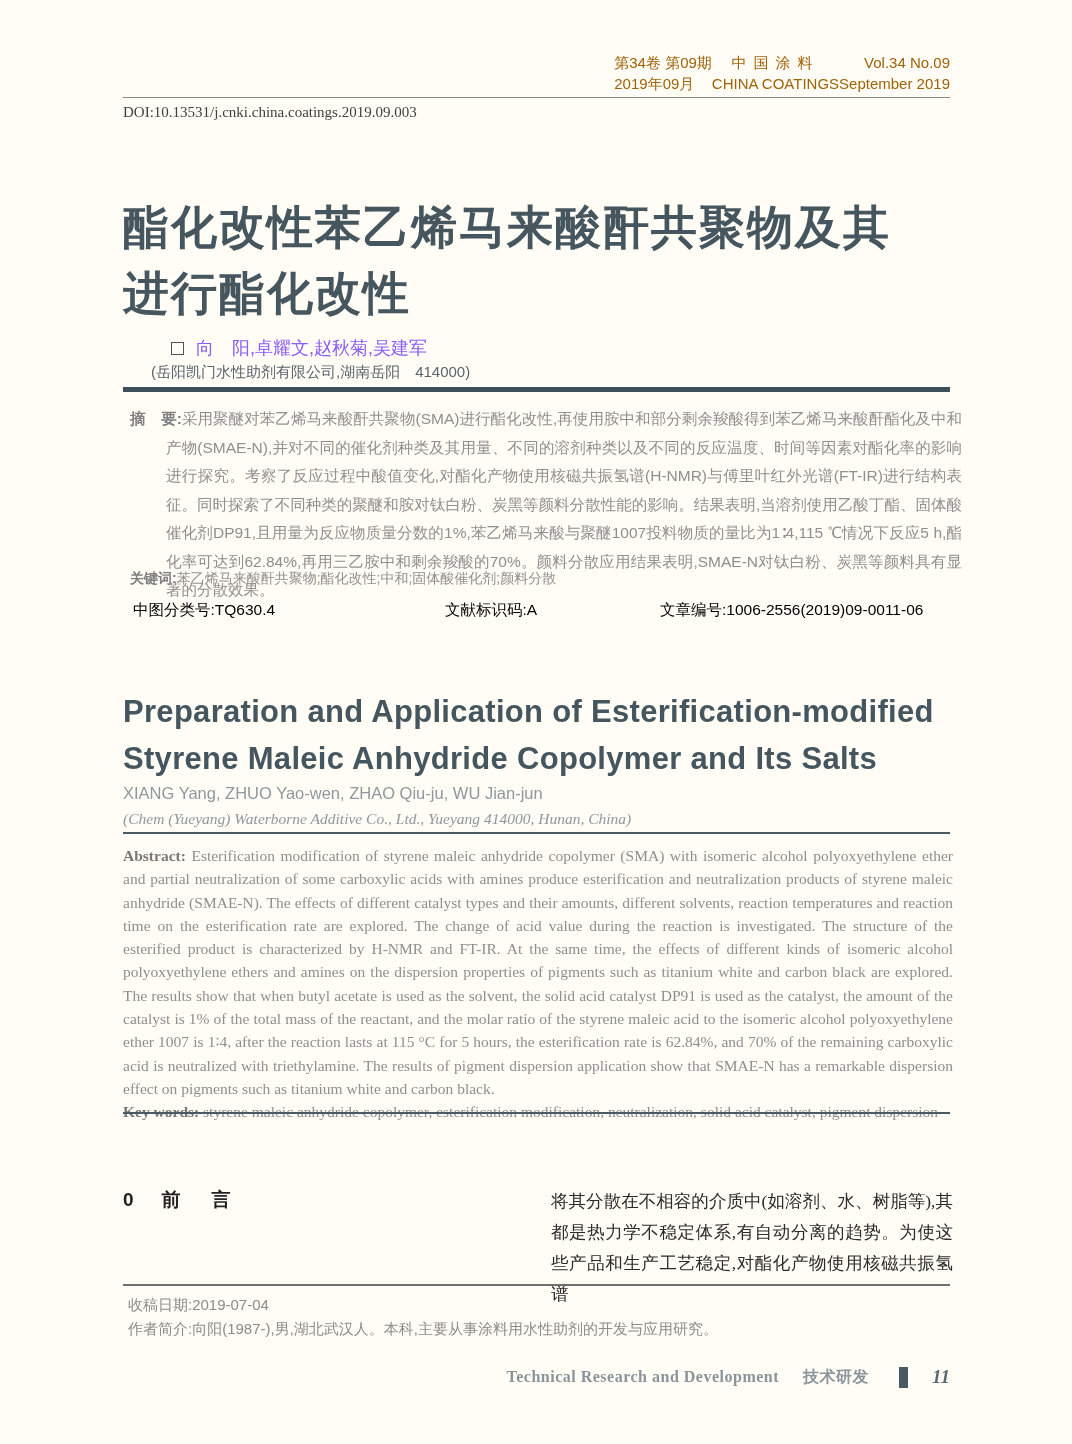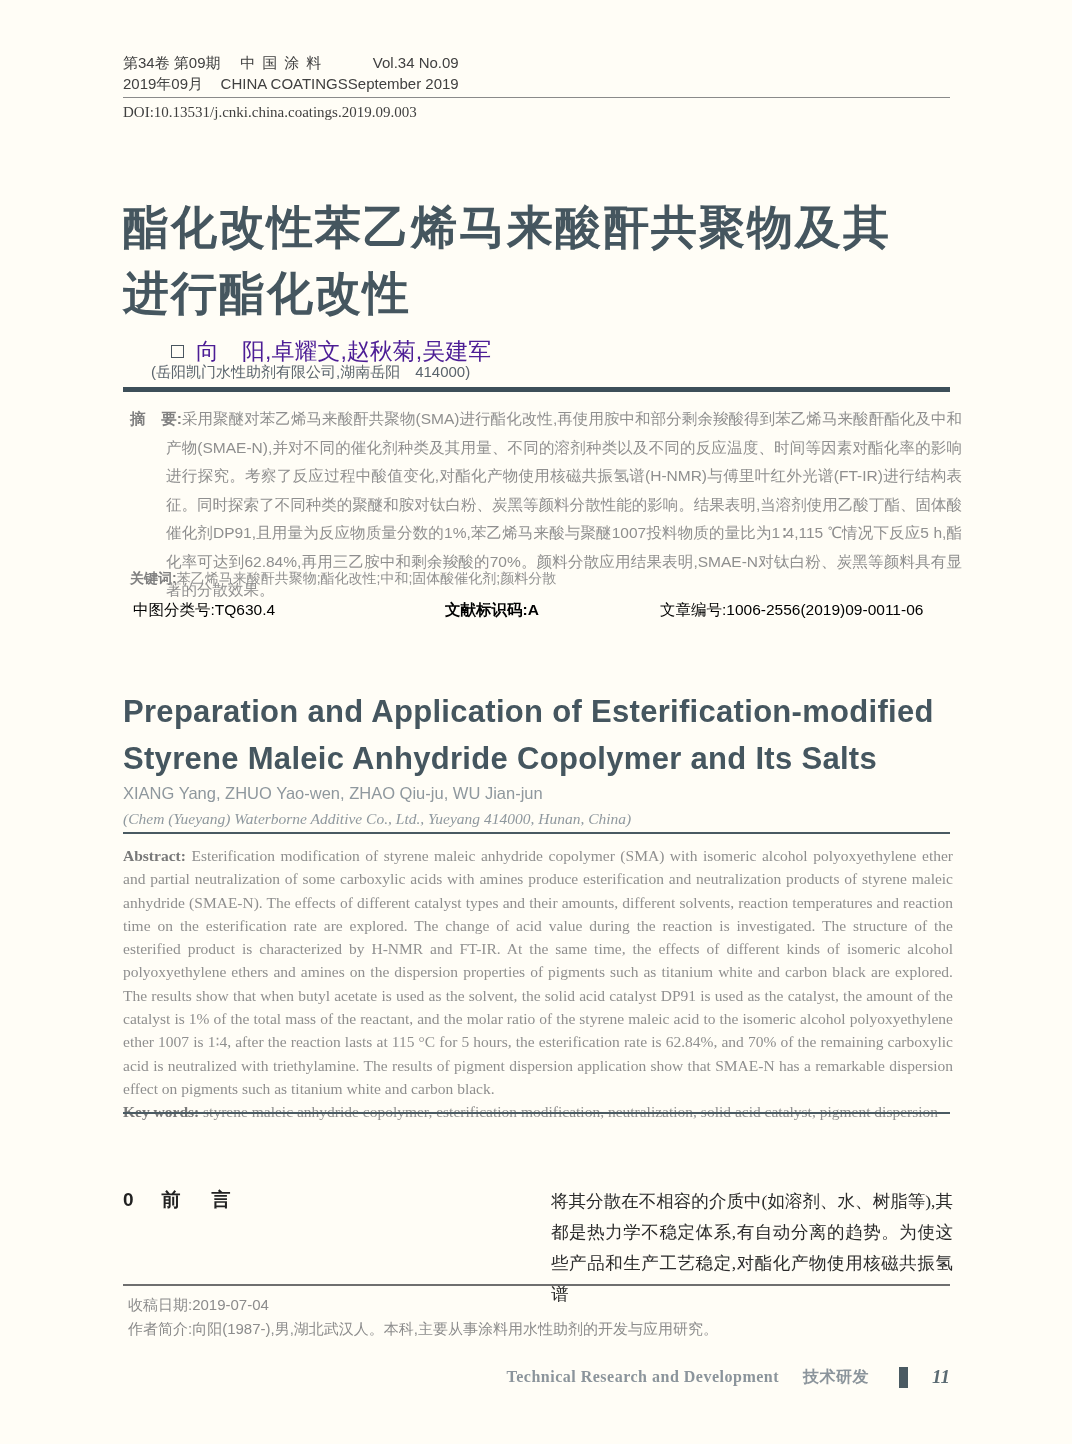--- a/index.html
+++ b/index.html
@@ -8,41 +8,41 @@
     position:relative;
     width:1072px; height:1444px;
     margin:0 auto;
     background:#fffdf6;
     font-family:"Liberation Sans", sans-serif;
     overflow:hidden;
   }
   .abs { position:absolute; }
 
   
-  .header-row { top:52px; left:123px; width:827px; display:flex; justify-content:flex-start; color:#404040; font-size:15px; line-height:21px; }
+  .header-row { top:52px; left:123px; width:827px; display:flex; justify-content:flex-end; color:#a16207; font-size:15px; line-height:21px; }
   .header-center { text-align:center; }
   .hc1 { letter-spacing:7px; }
   .header-right { text-align:right; }
   .hr-line1 { top:97px; left:123px; width:827px; height:1px; background:#8a8a8a; }
   .doi { top:104px; left:123px; color:#3f3f3f; font-size:15px; font-family:"Liberation Serif", serif; }
 
   
   .title-cn { top:194px; left:123px; width:827px; color:#45565f; font-size:46px; font-weight:bold; line-height:66px; letter-spacing:2px; }
-  .authors-cn { top:336px; left:123px; display:flex; align-items:center; color:#4c1d95; font-size:23px;padding-left:48px; }
+  .authors-cn { top:336px; left:123px; display:flex; align-items:center; color:#8b5cf6; font-size:18px;padding-left:48px; }
   .square-bullet { display:inline-block; width:13px; height:13px; border:1.5px solid #4a5660; margin-right:12px; }
   .affil-cn { top:363px; left:151px; color:#5a646c; font-size:15px; }
   .rule-thick { top:387px; left:123px; width:827px; height:5px; background:#3d4f59; }
 
   
   .abstract-cn { top:405px; left:130px; width:832px; color:#8f8f8f; font-size:15.5px; line-height:28.5px; text-align:justify; padding-left:36px; text-indent:-36px; }
   .lbl { font-weight:bold; color:#808080; }
   .keywords-cn { top:570px; left:130px; width:832px; color:#8f8f8f; font-size:14px; }
   .class-row { top:600px; left:133px; width:827px; display:flex; color:#000000; font-size:15.5px; }
   .class-item1 { width:312px; }
-  .class-item2 { width:215px;font-weight:bold; }
+  .class-item2 { width:215px; }
 
   
   .title-en { top:688px; left:123px; width:827px; color:#45565f; font-size:31px; font-weight:800; line-height:47px; letter-spacing:0.3px; }
   .authors-en { top:784px; left:123px; color:#8f989e; font-size:16.5px; }
   .affil-en { top:810px; left:123px; color:#8f989e; font-size:15.5px; font-family:"Liberation Serif", serif; font-style:italic; }
   .hr-line2 { top:832px; left:123px; width:827px; height:2px; background:#4a5a62; }
   .abstract-en { top:844px; left:123px; width:830px; color:#8f8f8f; font-size:15.5px; line-height:23.3px; text-align:justify; font-family:"Liberation Serif", serif; }
   .lbl-en { font-weight:bold; color:#787878; }
   .keywords-en { margin-top:0; }
   .hr-line3 { top:1112px; left:123px; width:827px; height:2px; background:#4a5a62; }

